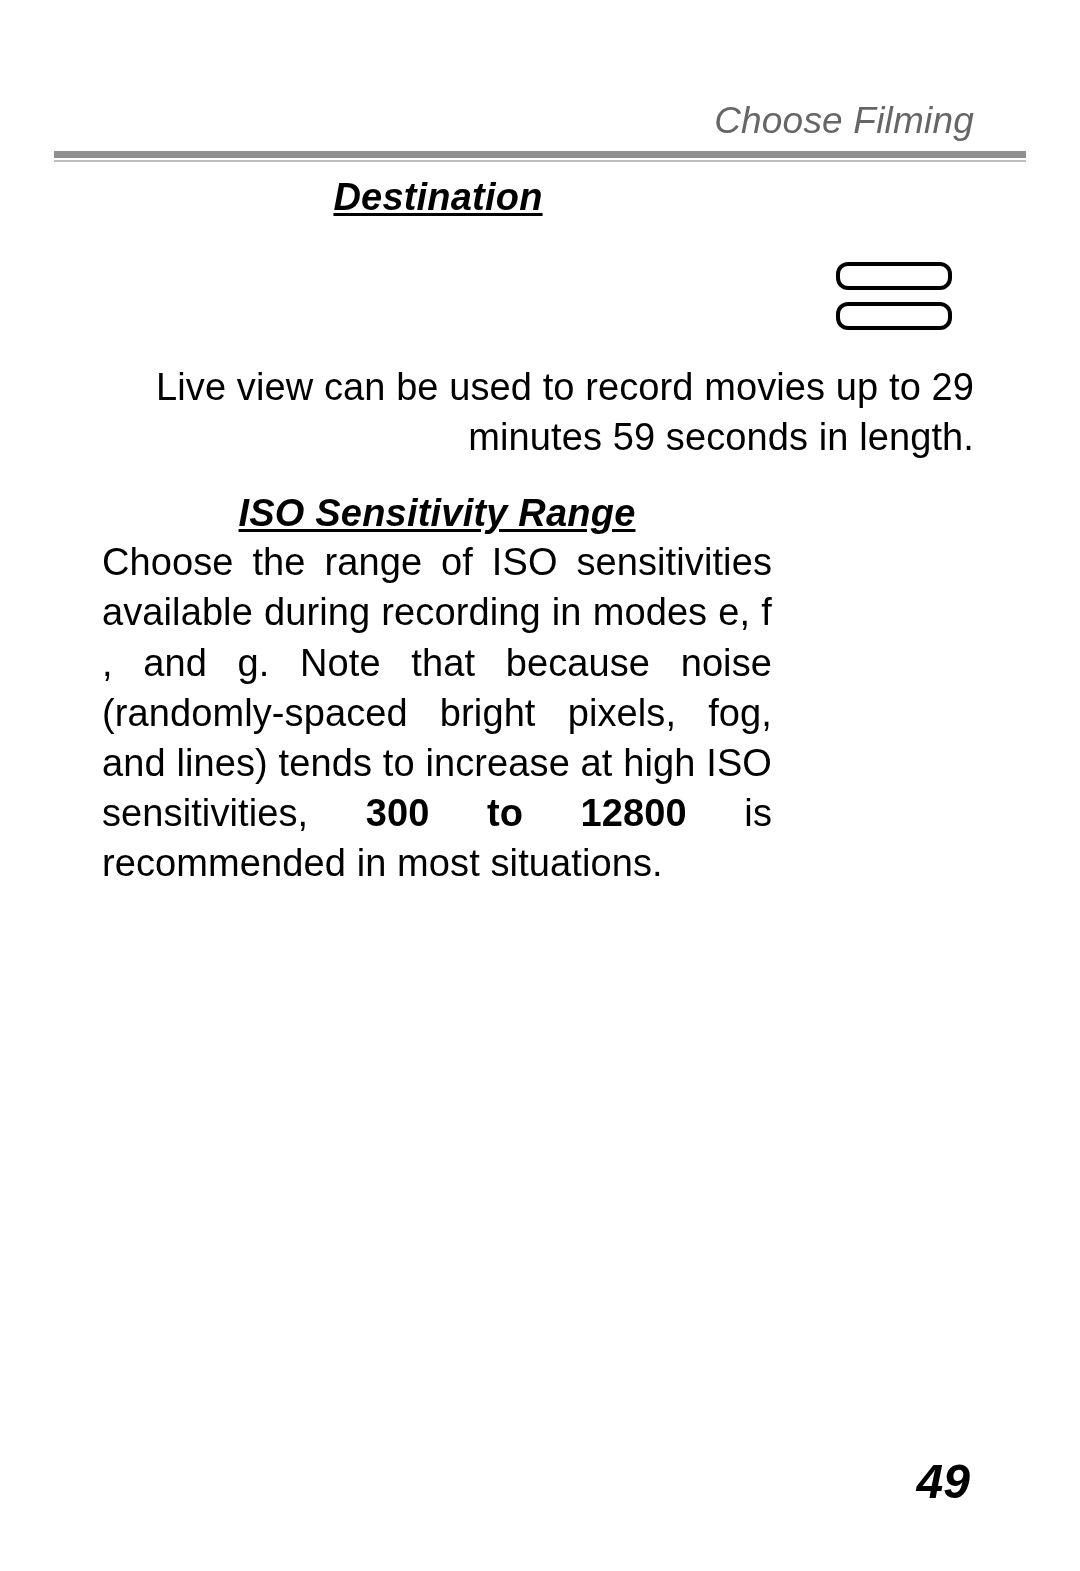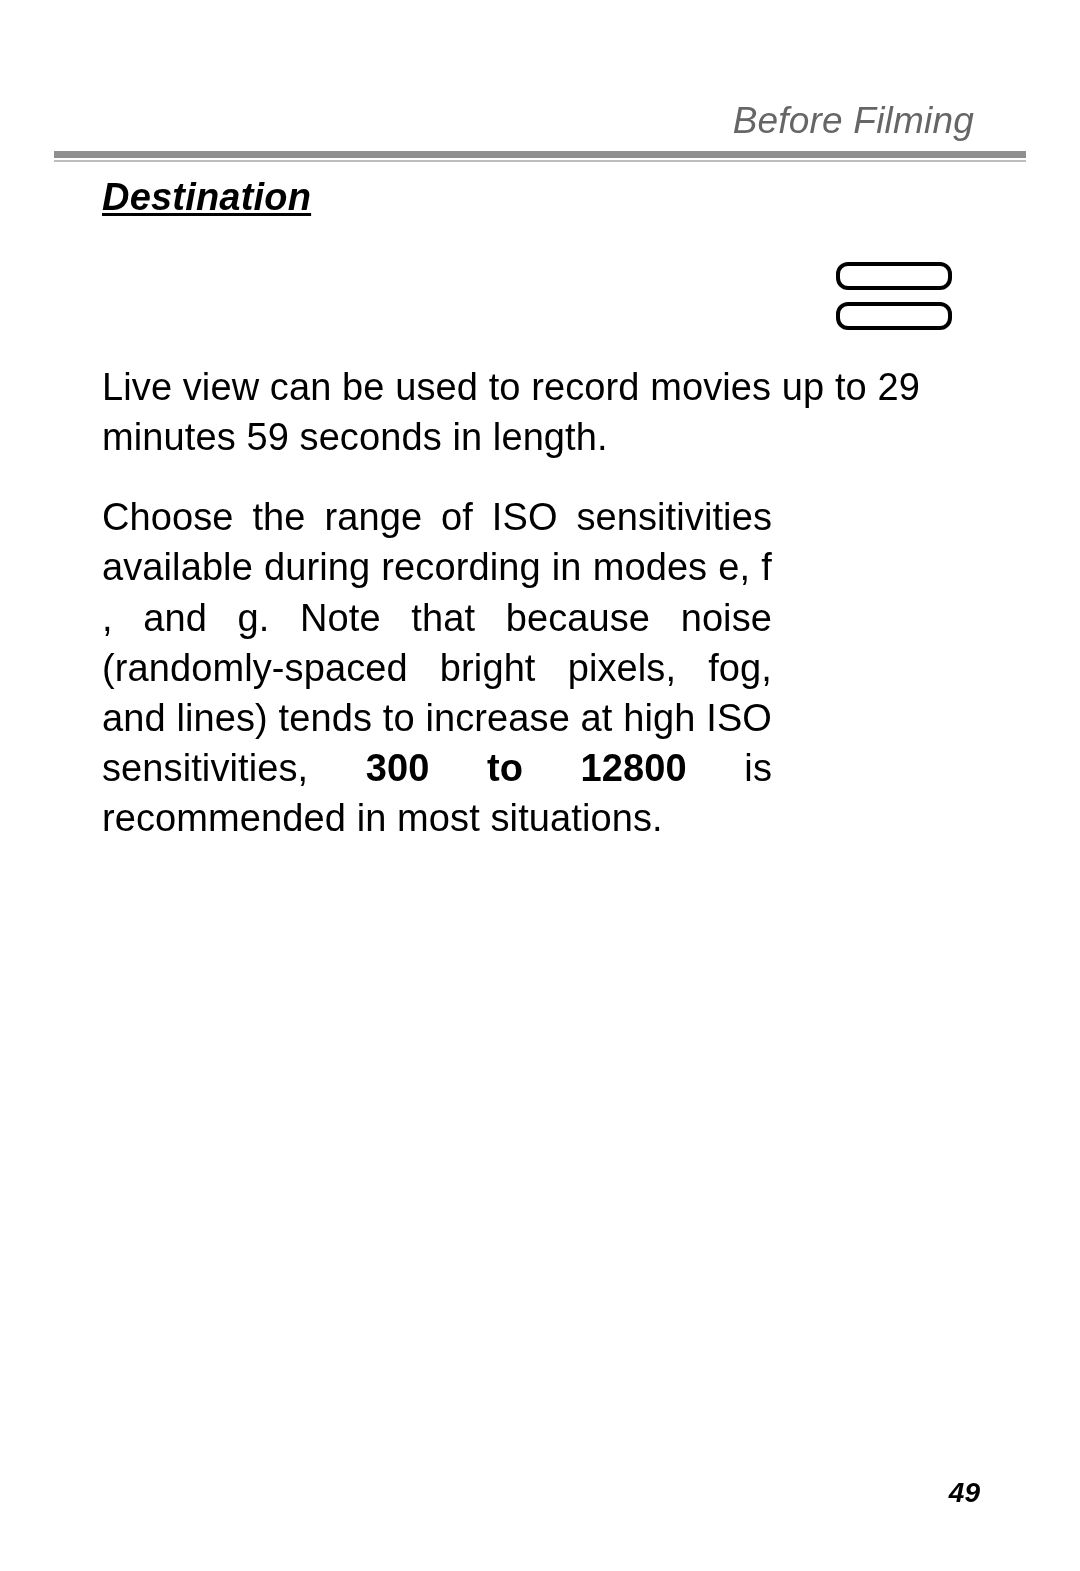--- a/index.html
+++ b/index.html
@@ -49,20 +49,21 @@
     right: 106px;
   }
   .subhead {
     font-weight: 700;
     font-style: italic;
     font-size: 38px;
     text-decoration: underline;
     text-underline-offset: 3px;
     margin: 0 0 2px 0;
     letter-spacing: 0.2px;
+    text-align: center;
   }
   .para {
     font-size: 38px;
     line-height: 1.32;
     margin: 0;
     letter-spacing: 0.1px;
   }
   .justify {
     text-align: justify;
     text-justify: inter-word;
@@ -82,46 +83,47 @@
     justify-content: center;
   }
   .card-slots-icon svg {
     display: block;
   }
   .spacer-med {
     height: 30px;
   }
   .fullwidth {
     width: 100%;
+    text-align: right;
   }
   .iso-block {
     display: flex;
     gap: 40px;
   }
   .iso-block .text-col {
     width: 670px;
   }
   .bold {
     font-weight: 700;
   }
   .page-number {
     position: absolute;
     bottom: 62px;
-    right: 100px;
+    right: 110px;
     font-style: italic;
     font-weight: 700;
-    font-size: 28px;
+    font-size: 48px;
   }
 </style>
 </head>
 <body>
 
 <div class="page">
 
-  <div class="running-head">Before Filming</div>
+  <div class="running-head">Choose Filming</div>
   <div class="rule-thick"></div>
   <div class="rule-thin"></div>
 
   <div class="content">
 
     <div class="block1">
       <div class="text-col">
         <p class="subhead">Destination</p>
       </div>
       <div class="icon-col">
@@ -135,20 +137,21 @@
     </div>
 
     <div class="spacer-med"></div>
 
     <p class="para fullwidth">Live view can be used to record movies up to 29 minutes 59 seconds in length.</p>
 
     <div class="spacer-med"></div>
 
     <div class="iso-block">
       <div class="text-col">
+        <p class="subhead">ISO Sensitivity Range</p>
         <p class="para justify"><span>Choose the range of ISO sensitivities available during recording in modes e, f , and g. Note that because noise (randomly-spaced bright pixels, fog, and lines) tends to increase at high ISO sensitivities, </span><span class="bold">300 to 12800</span><span> is recommended in most situations.</span></p>
       </div>
     </div>
 
   </div>
 
   <div class="page-number">49</div>
 
 </div>
 

